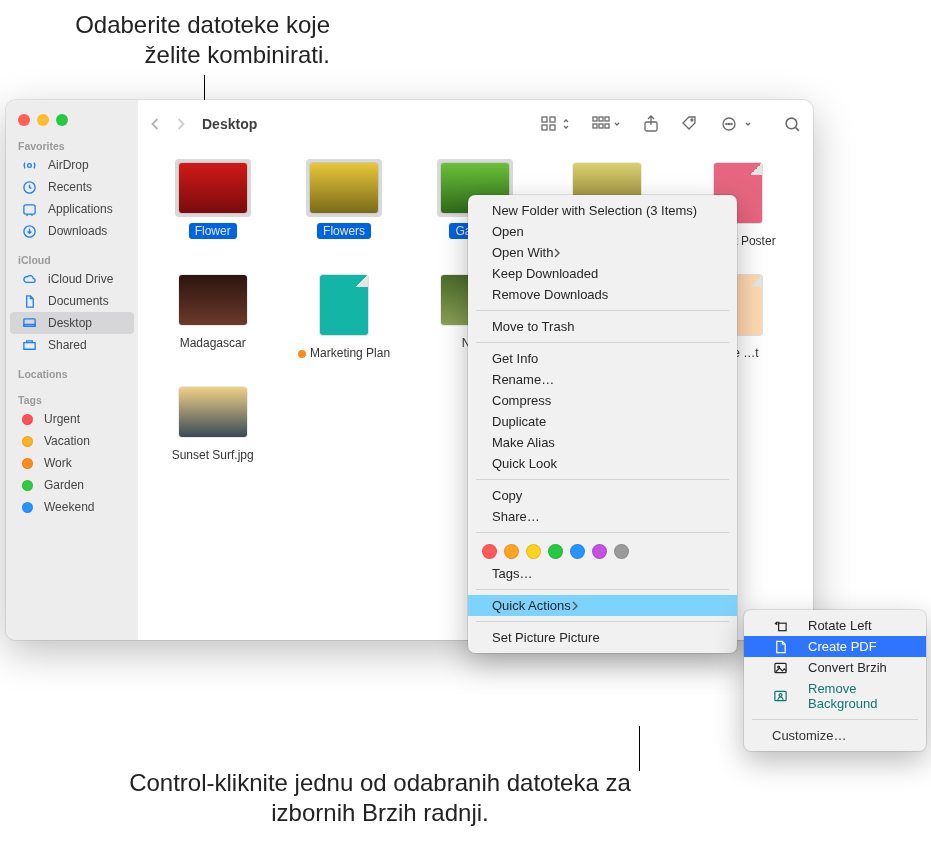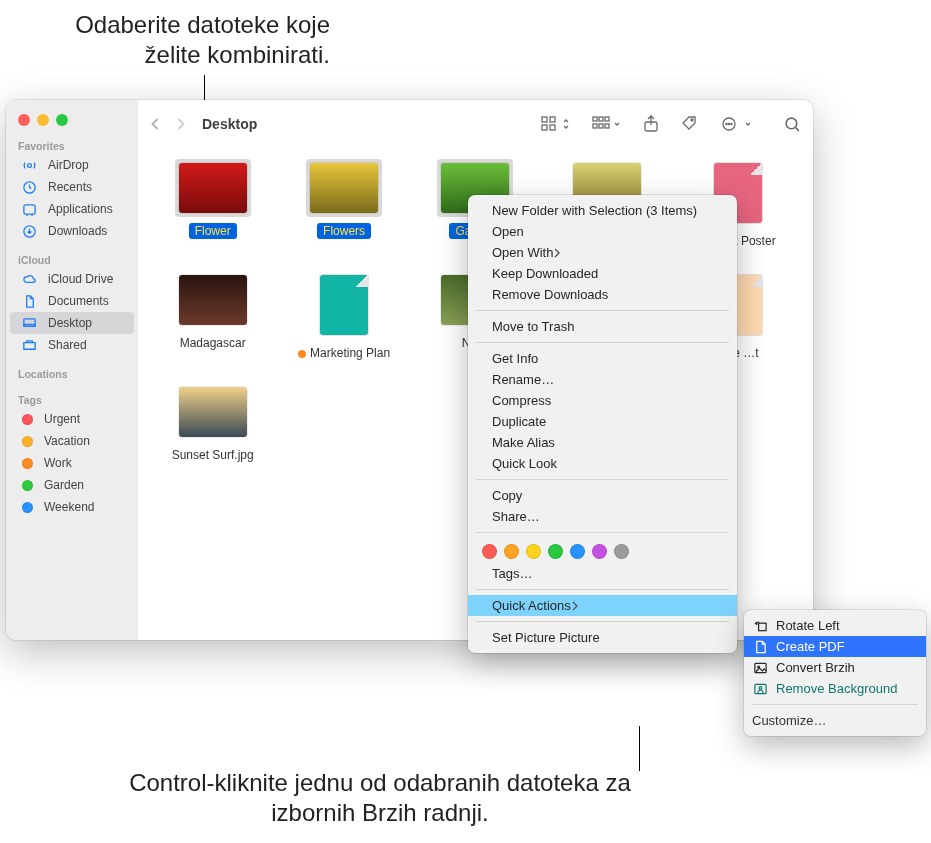--- a/index.html
+++ b/index.html
@@ -28,31 +28,31 @@
 
   .content { position: absolute; left: 132px; right: 0; top: 48px; bottom: 0; background: #fff; border-top: 1px solid transparent; }
   .grid { padding: 10px 18px; display: grid; grid-template-columns: repeat(5, 1fr); row-gap: 22px; column-gap: 18px; justify-items: center; }
   .file { width: 110px; display: flex; flex-direction: column; align-items: center; font-size: 12px; text-align: center; }
   .thumb { width: 68px; height: 50px; border-radius: 3px; background: #bbb; box-shadow: 0 0 0 1px rgba(0,0,0,.08); position: relative; }
   .thumb.paper { background: #fff; width: 48px; height: 60px; box-shadow: 0 0 0 1px rgba(0,0,0,.12); position: relative; }
   .thumb.paper::after { content:""; position:absolute; right:0; top:0; width:12px; height:12px; background: linear-gradient(135deg, transparent 50%, #e5e5e5 50%); }
   .thumb-wrap { padding: 4px; border-radius: 4px; }
   .thumb-wrap.sel { background: #d9d9da; }
   .label { margin-top: 6px; padding: 1px 6px; border-radius: 3px; max-width: 110px; }
-  .label.sel { background: #0064e1; color: #fde047; }
+  .label.sel { background: #0064e1; color: #e5e5e5; }
 
   .context-menu { position: absolute; width: 269px; background: #f2f1f2; border-radius: 7px; box-shadow: 0 10px 30px rgba(0,0,0,.28), 0 0 0 1px rgba(0,0,0,.09); padding: 5px 0; font-size: 13px; color: #262626; }
   .cm-item { padding: 3px 24px; display: flex; justify-content: flex-start; align-items: center; }
   .cm-item.highlight { background: #7dd3fc; }
   .cm-sep { height: 1px; background: rgba(0,0,0,.12); margin: 5px 8px; }
   .cm-tags { display: flex; gap: 7px; padding: 6px 14px 4px 14px; }
   .cm-tag { width: 15px; height: 15px; border-radius: 50%; border:1px solid rgba(0,0,0,.1);}
 
   .submenu { position: absolute; width: 182px; background: #f2f1f2; border-radius: 7px; box-shadow: 0 10px 30px rgba(0,0,0,.28), 0 0 0 1px rgba(0,0,0,.09); padding: 5px 0; font-size: 13px; }
-  .sub-item { padding: 3px 8px; display: flex; align-items: center; gap: 8px; }
+  .sub-item { padding: 3px 28px; display: flex; align-items: center; gap: 20px; }
   .sub-item.highlight { background: #2e74ff; color: #fff; }
   .sub-icon { width: 16px; height: 14px; display:inline-flex; align-items:center; justify-content:center; flex:0 0 auto;}
 
   svg { display:block; }
 </style>
 </head>
 <body>
 
 <div class="callout callout-top">Odaberite datoteke koje želite kombinirati.</div>
 <div class="leader" style="left:204px; top:75px; width:1px; height:80px;"></div>

